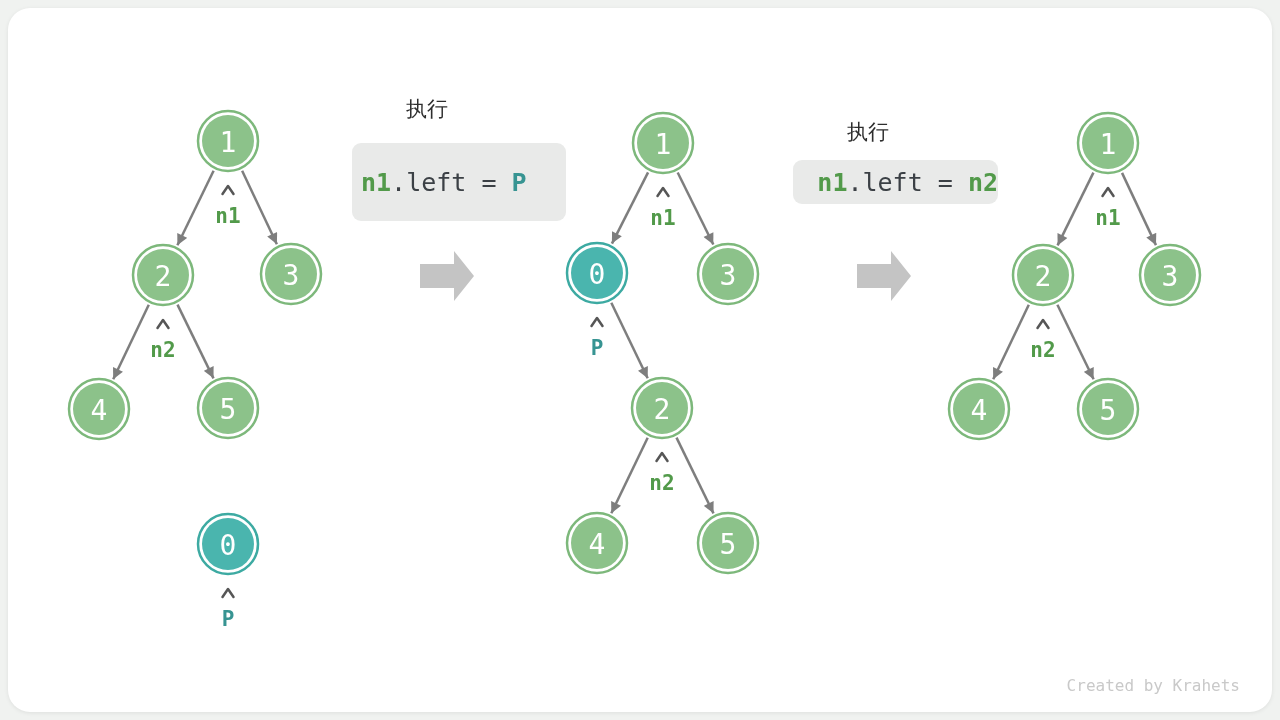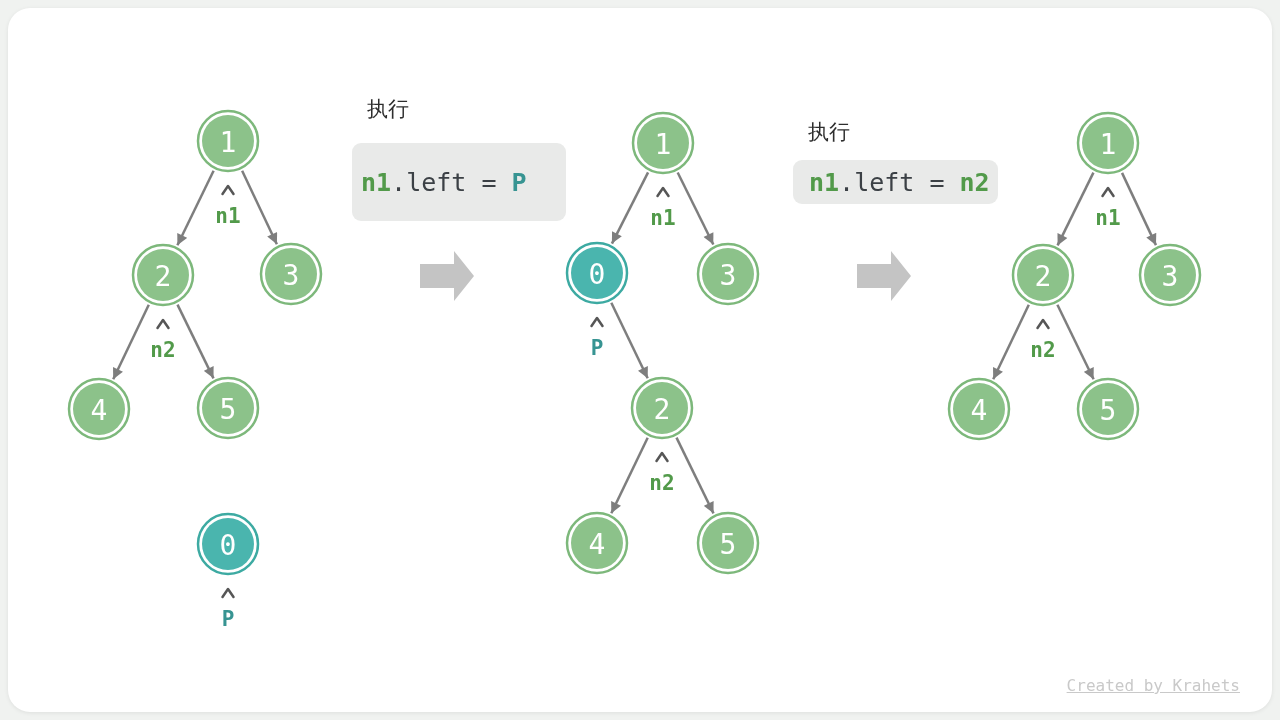--- a/index.html
+++ b/index.html
@@ -4,31 +4,31 @@
 <style>
   html, body { margin: 0; padding: 0; width: 1280px; height: 720px; overflow: hidden; background: #f0f2f0; }
   .stage { position: relative; width: 1280px; height: 720px; font-family: "DejaVu Sans Mono", monospace; }
   .card { position: absolute; left: 8px; top: 8px; right: 8px; bottom: 8px;
           background: #ffffff; border-radius: 22px;
           box-shadow: 0 1px 4px rgba(0,0,0,0.08); }
   svg.diagram { position: absolute; left: 0; top: 0; width: 1280px; height: 720px; }
   .node-digit { font-family: "DejaVu Sans Mono", monospace; font-size: 28px; }
   .pointer-label { font-family: "DejaVu Sans Mono", monospace; font-size: 21px; font-weight: bold; }
   .exec-title { position: absolute; font-family: "Liberation Sans", "DejaVu Sans", sans-serif;
-                font-size: 21px; color: #2e2e2e; line-height: 22px; white-space: nowrap; }
+                font-size: 21px; color: #2e2e2e; line-height: 22px; white-space: nowrap; margin-left: 39px; }
   .code-box { position: absolute; background: #e9eae9; border-radius: 9px;
               box-sizing: border-box; display: flex; flex-direction: column; justify-content: center;
               padding-left: 16px; font-size: 25px; white-space: pre; }
   .code-line { line-height: 33px; font-family: "DejaVu Sans Mono", monospace; }
   .tok-plain { color: #3b4045; font-weight: normal; }
   .tok-green { color: #529a4a; font-weight: bold; }
   .tok-teal  { color: #379492; font-weight: bold; }
   .watermark { position: absolute; top: 676px; right: 40px;
                font-family: "DejaVu Sans Mono", monospace; font-size: 16px;
-               color: #c9c9c9; letter-spacing: 0px; text-decoration: underline; }
+               color: #c9c9c9; letter-spacing: 0px; }
 </style>
 </head>
 <body>
 
 <div class="stage">
   <div class="card"></div>
   <svg class="diagram" viewBox="0 0 1280 720">
       <defs>
         <marker id="ah" viewBox="0 0 10 10" refX="10" refY="5" markerWidth="5" markerHeight="4.4" orient="auto-start-reverse">
           <path d="M0,0 L10,5 L0,10 Z" fill="#7e7e7e"></path>
@@ -170,16 +170,16 @@
           <text x="1043" y="350" text-anchor="middle" dominant-baseline="central" class="pointer-label" fill="#529a4a">n2</text>
         </g>
       </g>
       <polygon points="420,264 454,264 454,251 474,276 454,301 454,288 420,288" fill="#c4c4c4"></polygon>
       <polygon points="857,264 891,264 891,251 911,276 891,301 891,288 857,288" fill="#c4c4c4"></polygon>
     </svg>
   <div>
       <div class="exec-title" style="left: 367px; top: 98px;">执行</div>
       <div class="code-box" style="left: 352px; top: 143px; width: 214px; height: 78px; padding-left: 9px;"><div class="code-line"><span class="tok-green">n1</span><span class="tok-plain">.left = </span><span class="tok-teal">P</span></div></div>
       <div class="exec-title" style="left: 808px; top: 121px;">执行</div>
-      <div class="code-box" style="left: 793px; top: 160px; width: 205px; height: 44px;"><div class="code-line"><span class="tok-green">n1</span><span class="tok-plain">.left = </span><span class="tok-green">n2</span></div></div>
+      <div class="code-box" style="left: 793px; top: 160px; width: 205px; height: 44px; align-items: flex-end;"><div class="code-line"><span class="tok-green">n1</span><span class="tok-plain">.left = </span><span class="tok-green">n2</span></div></div>
     </div>
   <div class="watermark">Created by Krahets</div>
 </div>
 
 </body></html>

